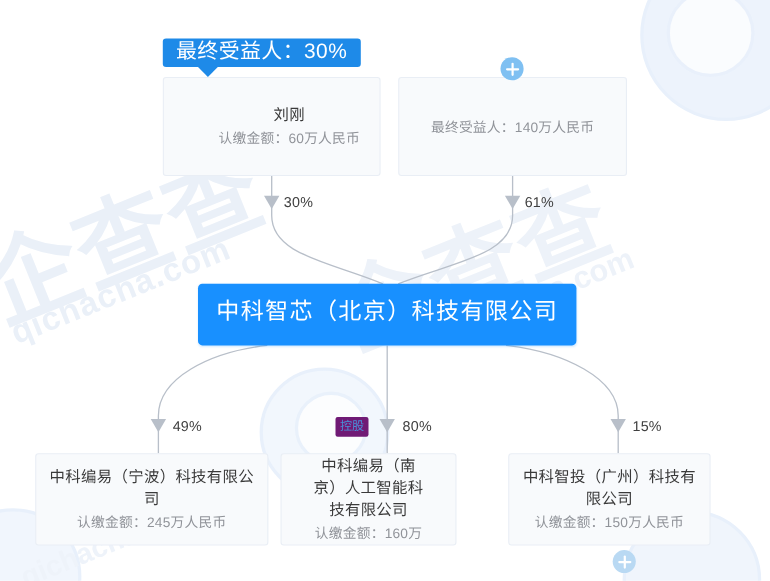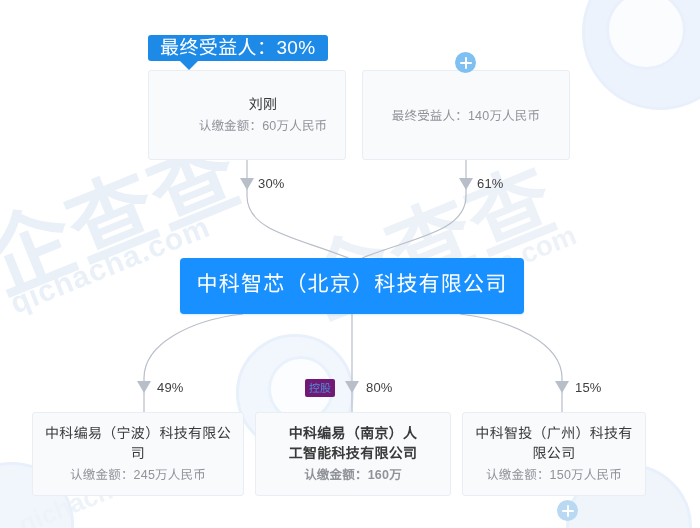--- a/index.html
+++ b/index.html
@@ -323,21 +323,21 @@
   <div class="control-tag" style="left:305px; top:379px;">控股</div>
   <div class="edge-label" style="left:366px; top:380px;">80%</div>
 
   <div class="edge-label" style="left:575px; top:380px;">15%</div>
 
   <div class="node node-plain" style="left:32px; top:412px; width:212px; height:84px; padding:0 10px;">
     <div class="node-title">中科编易（宁波）科技有限公司</div>
     <div class="node-amount">认缴金额：245万人民币</div>
   </div>
 
-  <div class="node node-plain" style="left:255px; top:412px; width:196px; height:84px; padding:0 28px;font-weight:bold;">
+  <div class="node node-plain" style="left:255px; top:412px; width:160px; height:84px; padding:0 28px;">
     <div class="node-title">中科编易（南京）人工智能科技有限公司</div>
     <div class="node-amount">认缴金额：160万</div>
   </div>
 
   <div class="node node-plain" style="left:462px; top:412px; width:184px; height:84px; padding:0 10px;">
     <div class="node-title">中科智投（广州）科技有限公司</div>
     <div class="node-amount">认缴金额：150万人民币</div>
   </div>
 
   <div class="expand-btn faded" style="left:557px; top:500px;"></div>

